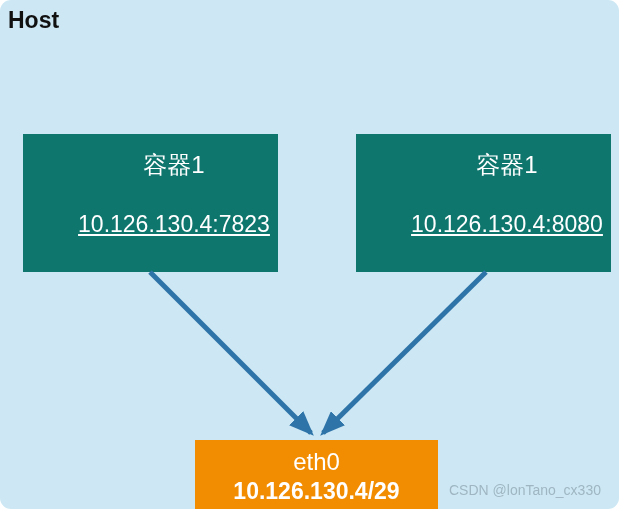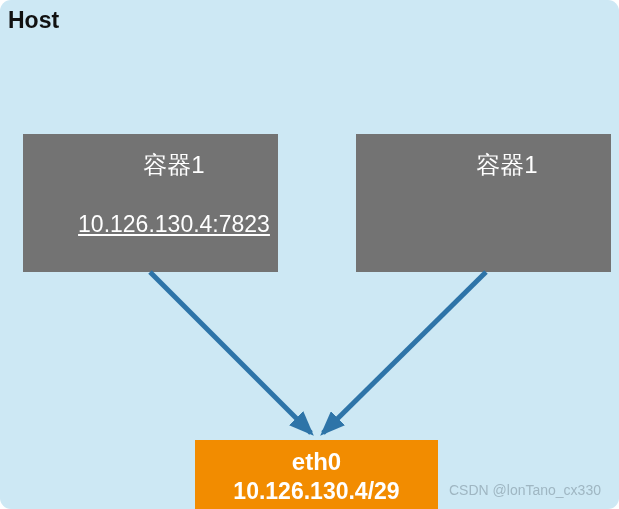--- a/index.html
+++ b/index.html
@@ -28,21 +28,21 @@
     font-weight: bold;
     color: #111111;
     letter-spacing: 0px;
     line-height: 28px;
     white-space: nowrap;
   }
   .container-box {
     position: absolute;
     width: 255px;
     height: 138px;
-    background: #737373;
+    background: #0f766e;
     box-sizing: border-box;
     display: flex;
     flex-direction: column;
     align-items: center;
     justify-content: flex-start;
     padding-left: 47px;
   }
   #container-box-left  { left: 23px;  top: 134px; }
   #container-box-right { left: 356px; top: 134px; }
   .container-title {
@@ -72,21 +72,21 @@
     box-sizing: border-box;
     display: flex;
     flex-direction: column;
     align-items: center;
     justify-content: flex-start;
   }
   .eth0-title {
     margin-top: 8px;
     font-size: 24px;
     color: #ffffff;
-    font-weight: bold;
+    font-weight: normal;
     line-height: 28px;
     white-space: nowrap;
   }
   .eth0-address {
     margin-top: 1px;
     font-size: 23px;
     color: #ffffff;
     font-weight: bold;
     line-height: 28px;
     white-space: nowrap;
@@ -116,20 +116,21 @@
 
   <div id="host-title">Host</div>
 
   <div class="container-box" id="container-box-left">
     <div class="container-title">容器1</div>
     <div class="container-address">10.126.130.4:7823</div>
   </div>
 
   <div class="container-box" id="container-box-right">
     <div class="container-title">容器1</div>
+    <div class="container-address">10.126.130.4:8080</div>
   </div>
 
   <svg id="arrows-layer" viewBox="0 0 619 509">
     <defs>
       <marker id="arrowhead" markerWidth="5" markerHeight="4" refX="4.2" refY="2" orient="auto" markerUnits="strokeWidth">
         <path d="M 0 0 L 5 2 L 0 4 z" fill="#2e74a8"></path>
       </marker>
     </defs>
     <line x1="150" y1="272" x2="311" y2="433" stroke="#2e74a8" stroke-width="5" marker-end="url(#arrowhead)"></line>
     <line x1="486" y1="272" x2="323" y2="433" stroke="#2e74a8" stroke-width="5" marker-end="url(#arrowhead)"></line>

